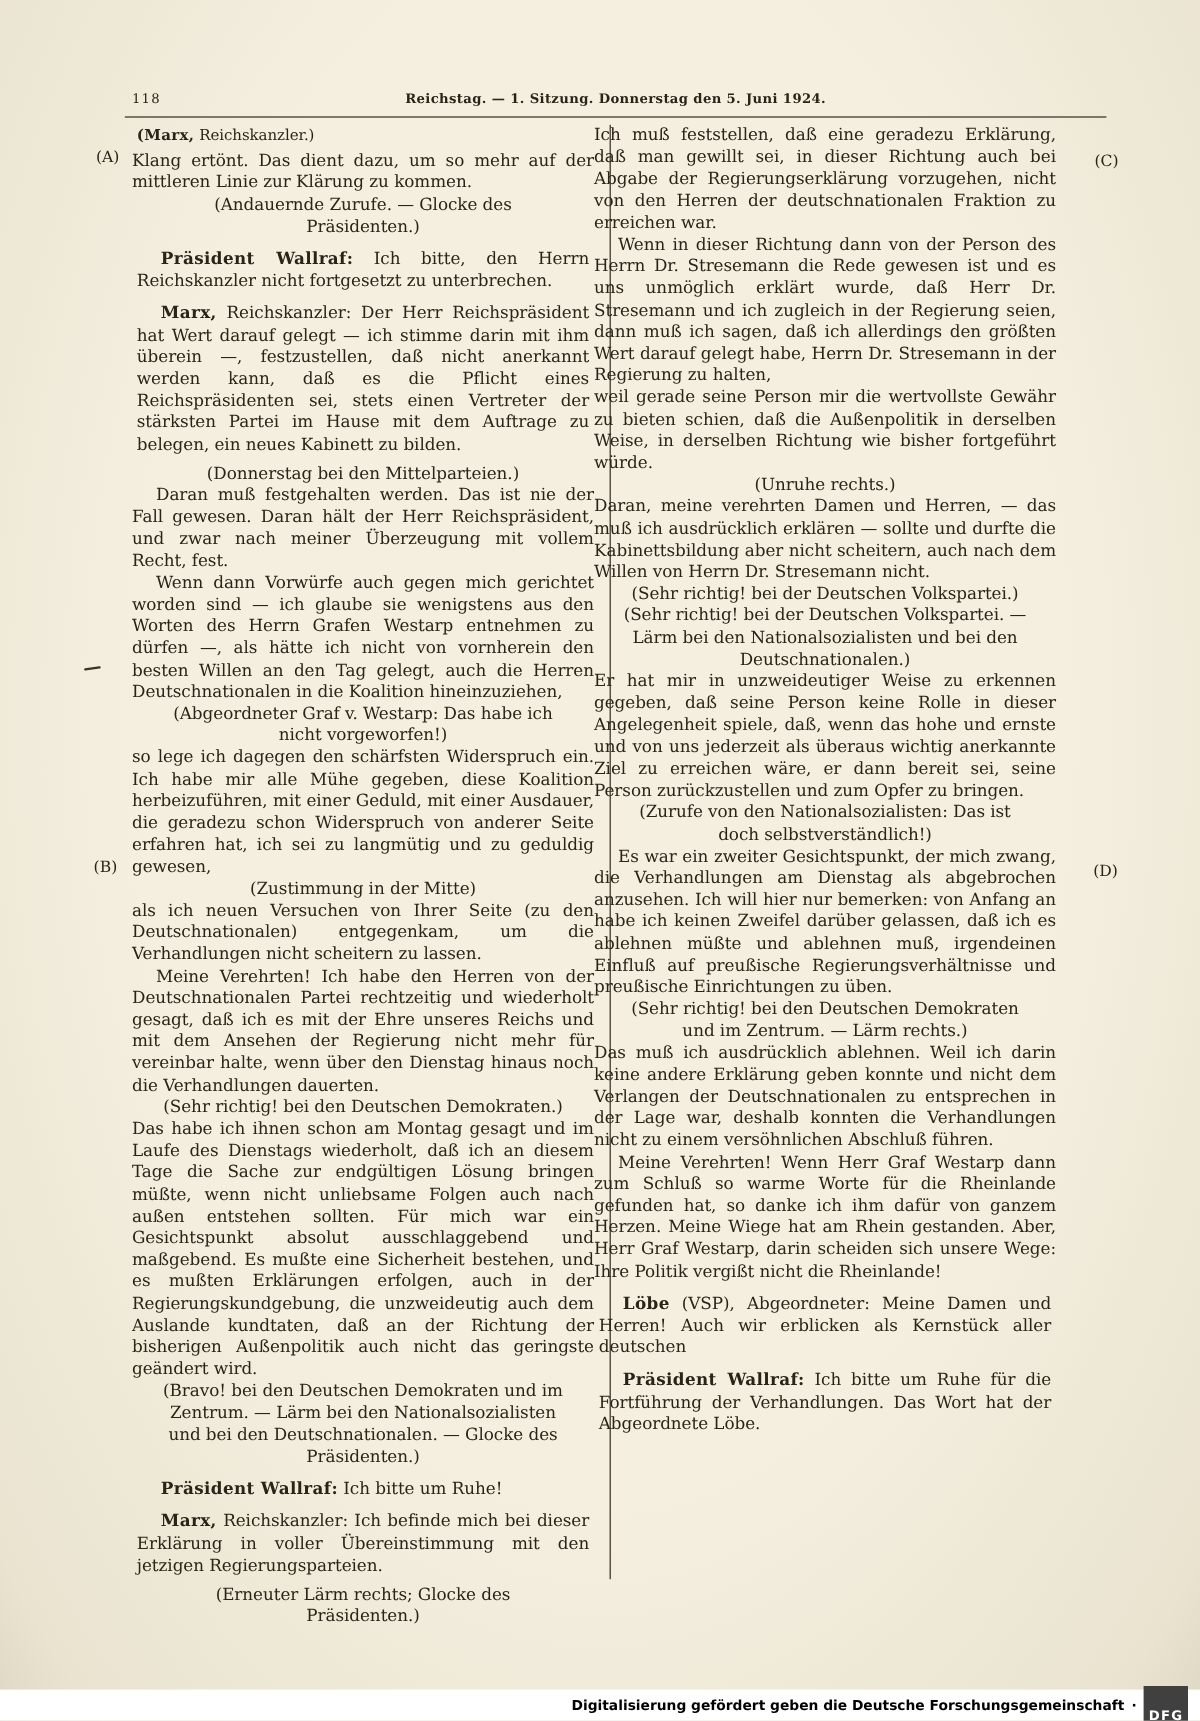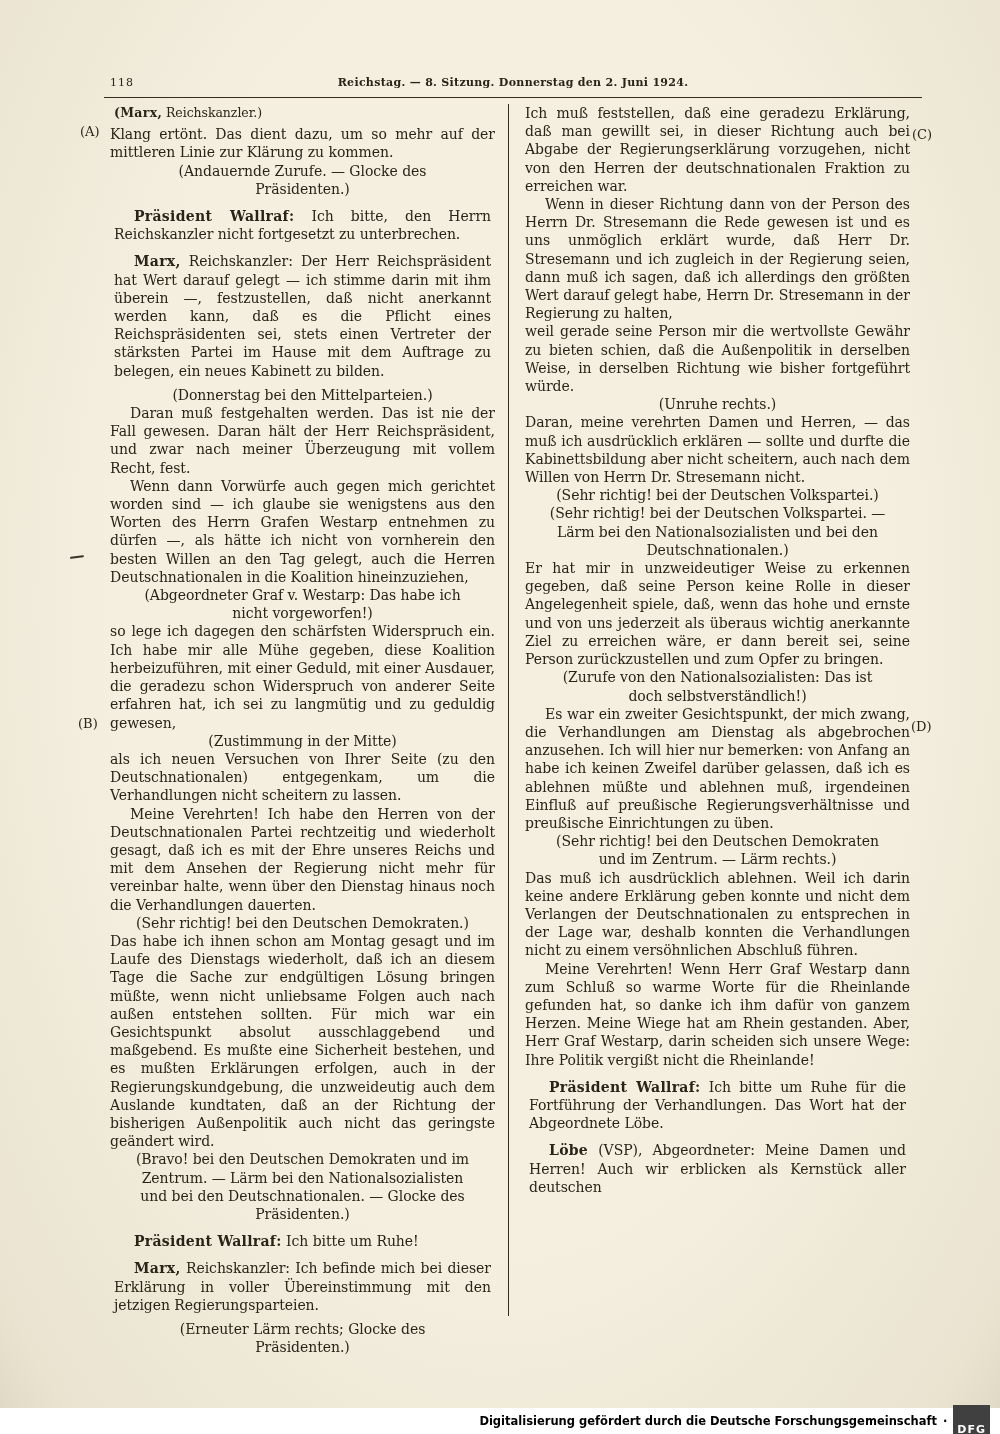--- a/index.html
+++ b/index.html
@@ -13,21 +13,21 @@
     position:absolute;inset:0;
     background:radial-gradient(ellipse at 50% 42%, #f4efdf 55%, #e9e3d0 92%, #ddd7c3 100%);
   }
   
   .header{position:absolute;top:76px;left:104px;width:818px;height:20px;font-size:11px;}
   .page-number{position:absolute;left:6px;top:0;letter-spacing:1px;}
   .header-title{position:absolute;left:0;right:0;top:0;text-align:center;font-weight:bold;letter-spacing:.3px;}
   .header-rule{position:absolute;top:97px;left:104px;width:818px;border-top:1.4px solid #332c1f;}
   .column-divider{position:absolute;top:104px;left:508px;width:1px;height:1212px;background:#332c1f;}
   
-  .cols{position:absolute;top:104px;left:110px;width:800px;display:flex;gap:30px;}
+  .cols{position:absolute;top:104px;left:110px;width:800px;display:flex;}
   .col{width:385px;}
   .col p{margin:0;font-size:14px;line-height:18.2px;text-align:justify;letter-spacing:-.05px;hyphens:auto;}
   .col p.ind{text-indent:20px;}
   .col p.stage{text-align:center;padding:0 22px;text-indent:0;}
   .col p.speaker{text-indent:20px;margin:9px 4px 6px;}
   .col p .lead{font-weight:bold;letter-spacing:.3px;}
   .col p.conthead{font-size:12.5px;text-align:left;margin:0 0 3px 4px;}
   
   .margin-mark{position:absolute;font-size:13px;color:#2a2418;}
   .mark-a{left:80px;top:124px;}
@@ -46,21 +46,21 @@
     font-family:"DejaVu Sans", sans-serif;font-weight:bold;font-size:11px;letter-spacing:1px;
   }
 </style>
 </head>
 <body>
 
 <div class="page">
 
   <div class="header">
     <span class="page-number">118</span>
-    <span class="header-title">Reichstag. — 8. Sitzung. Donnerstag den 2. Juni 1924.</span>
+    <span class="header-title">Reichstag. — 1. Sitzung. Donnerstag den 5. Juni 1924.</span>
   </div>
   <div class="header-rule"></div>
   <div class="column-divider"></div>
 
   <span class="margin-mark mark-a">(A)</span>
   <span class="margin-mark mark-b">(B)</span>
   <span class="margin-mark mark-c">(C)</span>
   <span class="margin-mark mark-d">(D)</span>
   <span class="margin-artifact"></span>
 
@@ -93,24 +93,24 @@
         <p class="stage">(Unruhe rechts.)</p>
         <p class="plain">Daran, meine verehrten Damen und Herren, — das muß ich ausdrücklich erklären — sollte und durfte die Kabinettsbildung aber nicht scheitern, auch nach dem Willen von Herrn Dr. Stresemann nicht.</p>
         <p class="stage">(Sehr richtig! bei der Deutschen Volkspartei.)</p>
         <p class="stage">(Sehr richtig! bei der Deutschen Volkspartei. — Lärm bei den Nationalsozialisten und bei den Deutschnationalen.)</p>
         <p class="plain">Er hat mir in unzweideutiger Weise zu erkennen gegeben, daß seine Person keine Rolle in dieser Angelegenheit spiele, daß, wenn das hohe und ernste und von uns jederzeit als überaus wichtig anerkannte Ziel zu erreichen wäre, er dann bereit sei, seine Person zurückzustellen und zum Opfer zu bringen.</p>
         <p class="stage">(Zurufe von den Nationalsozialisten: Das ist doch selbstverständlich!)</p>
         <p class="plain ind">Es war ein zweiter Gesichtspunkt, der mich zwang, die Verhandlungen am Dienstag als abgebrochen anzusehen. Ich will hier nur bemerken: von Anfang an habe ich keinen Zweifel darüber gelassen, daß ich es ablehnen müßte und ablehnen muß, irgendeinen Einfluß auf preußische Regierungsverhältnisse und preußische Einrichtungen zu üben.</p>
         <p class="stage">(Sehr richtig! bei den Deutschen Demokraten und im Zentrum. — Lärm rechts.)</p>
         <p class="plain">Das muß ich ausdrücklich ablehnen. Weil ich darin keine andere Erklärung geben konnte und nicht dem Verlangen der Deutschnationalen zu entsprechen in der Lage war, deshalb konnten die Verhandlungen nicht zu einem versöhnlichen Abschluß führen.</p>
         <p class="plain ind">Meine Verehrten! Wenn Herr Graf Westarp dann zum Schluß so warme Worte für die Rheinlande gefunden hat, so danke ich ihm dafür von ganzem Herzen. Meine Wiege hat am Rhein gestanden. Aber, Herr Graf Westarp, darin scheiden sich unsere Wege: Ihre Politik vergißt nicht die Rheinlande!</p>
+        <p class="speaker"><span class="lead">Löbe</span> (VSP), Abgeordneter: Meine Damen und Herren! Auch wir erblicken als Kernstück aller deutschen</p>
         <p class="speaker"><span class="lead">Präsident Wallraf:</span> Ich bitte um Ruhe für die Fortführung der Verhandlungen. Das Wort hat der Abgeordnete Löbe.</p>
-        <p class="speaker"><span class="lead">Löbe</span> (VSP), Abgeordneter: Meine Damen und Herren! Auch wir erblicken als Kernstück aller deutschen</p>
       </div>
   </div>
 
   <div class="footer">
-    <span>Digitalisierung gefördert durch die Deutsche Forschungsgemeinschaft</span>
+    <span>Digitalisierung gefördert geben die Deutsche Forschungsgemeinschaft</span>
     <span>·</span>
     <span class="dfg-logo">DFG</span>
   </div>
 
 </div>
 
 </body></html>

